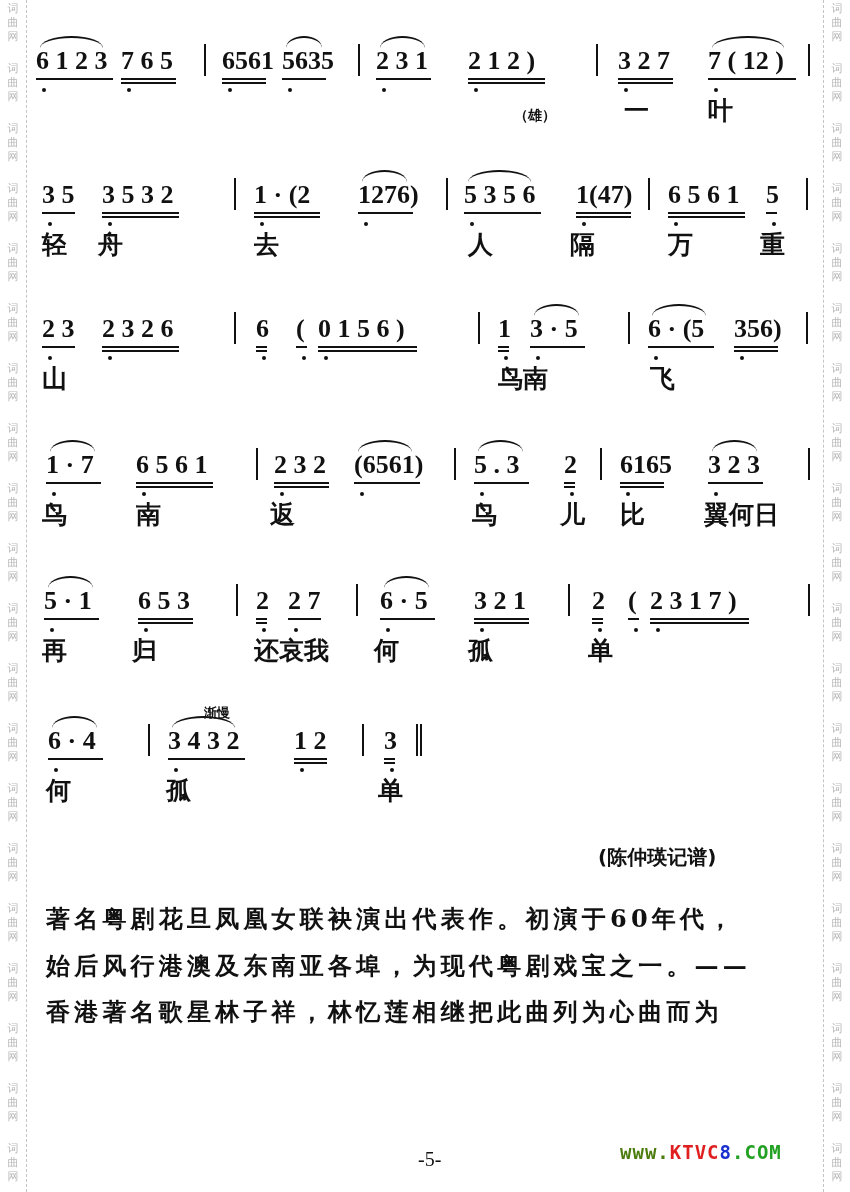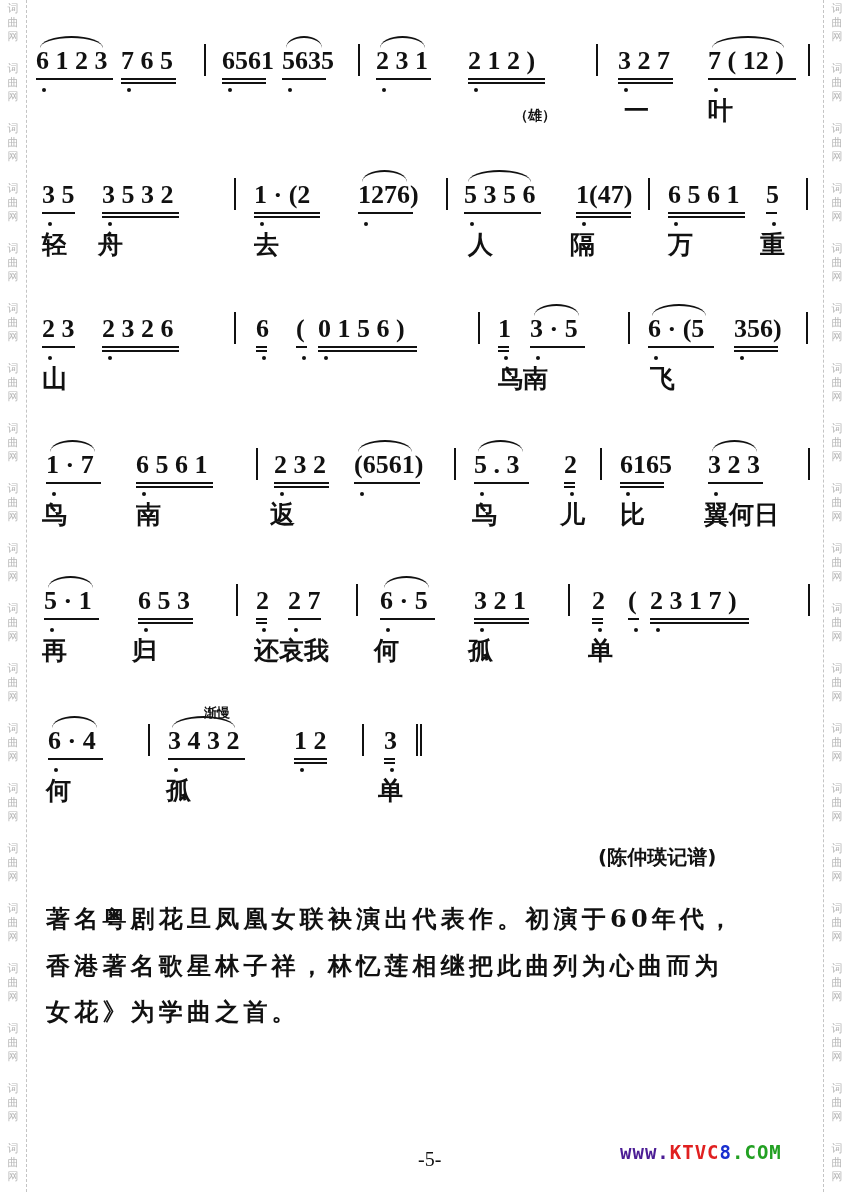--- a/index.html
+++ b/index.html
@@ -522,20 +522,20 @@
         <div class="ly" style="left: 130px;">孤</div>
         <div class="ly" style="left: 342px;">单</div>
       </div>
     </div>
   </div>
 
 <div class="credit">(陈仲瑛记谱)</div>
 
 <div class="para">
   <p>著名粤剧花旦凤凰女联袂演出代表作。初演于60年代，</p>
+  <p>始后风行港澳及东南亚各埠，为现代粤剧戏宝之一。——</p>
   <p>香港著名歌星林子祥，林忆莲相继把此曲列为心曲而为</p>
-  <p>女花》为学曲之首。</p>
 </div>
 
 <div class="page-num">-5-</div>
 <div class="site">
-  <span style="color: #4c1d95;">www.</span><span style="color: rgb(224, 32, 32);">KTV</span><span style="color: rgb(224, 32, 32);">C</span><span style="color: rgb(26, 47, 208);">8</span><span style="color: rgb(34, 160, 34);">.COM</span>
+  <span style="color: #4d7c0f;">www.</span><span style="color: rgb(224, 32, 32);">KTV</span><span style="color: rgb(224, 32, 32);">C</span><span style="color: rgb(26, 47, 208);">8</span><span style="color: rgb(34, 160, 34);">.COM</span>
 </div>
 
 </body></html>

